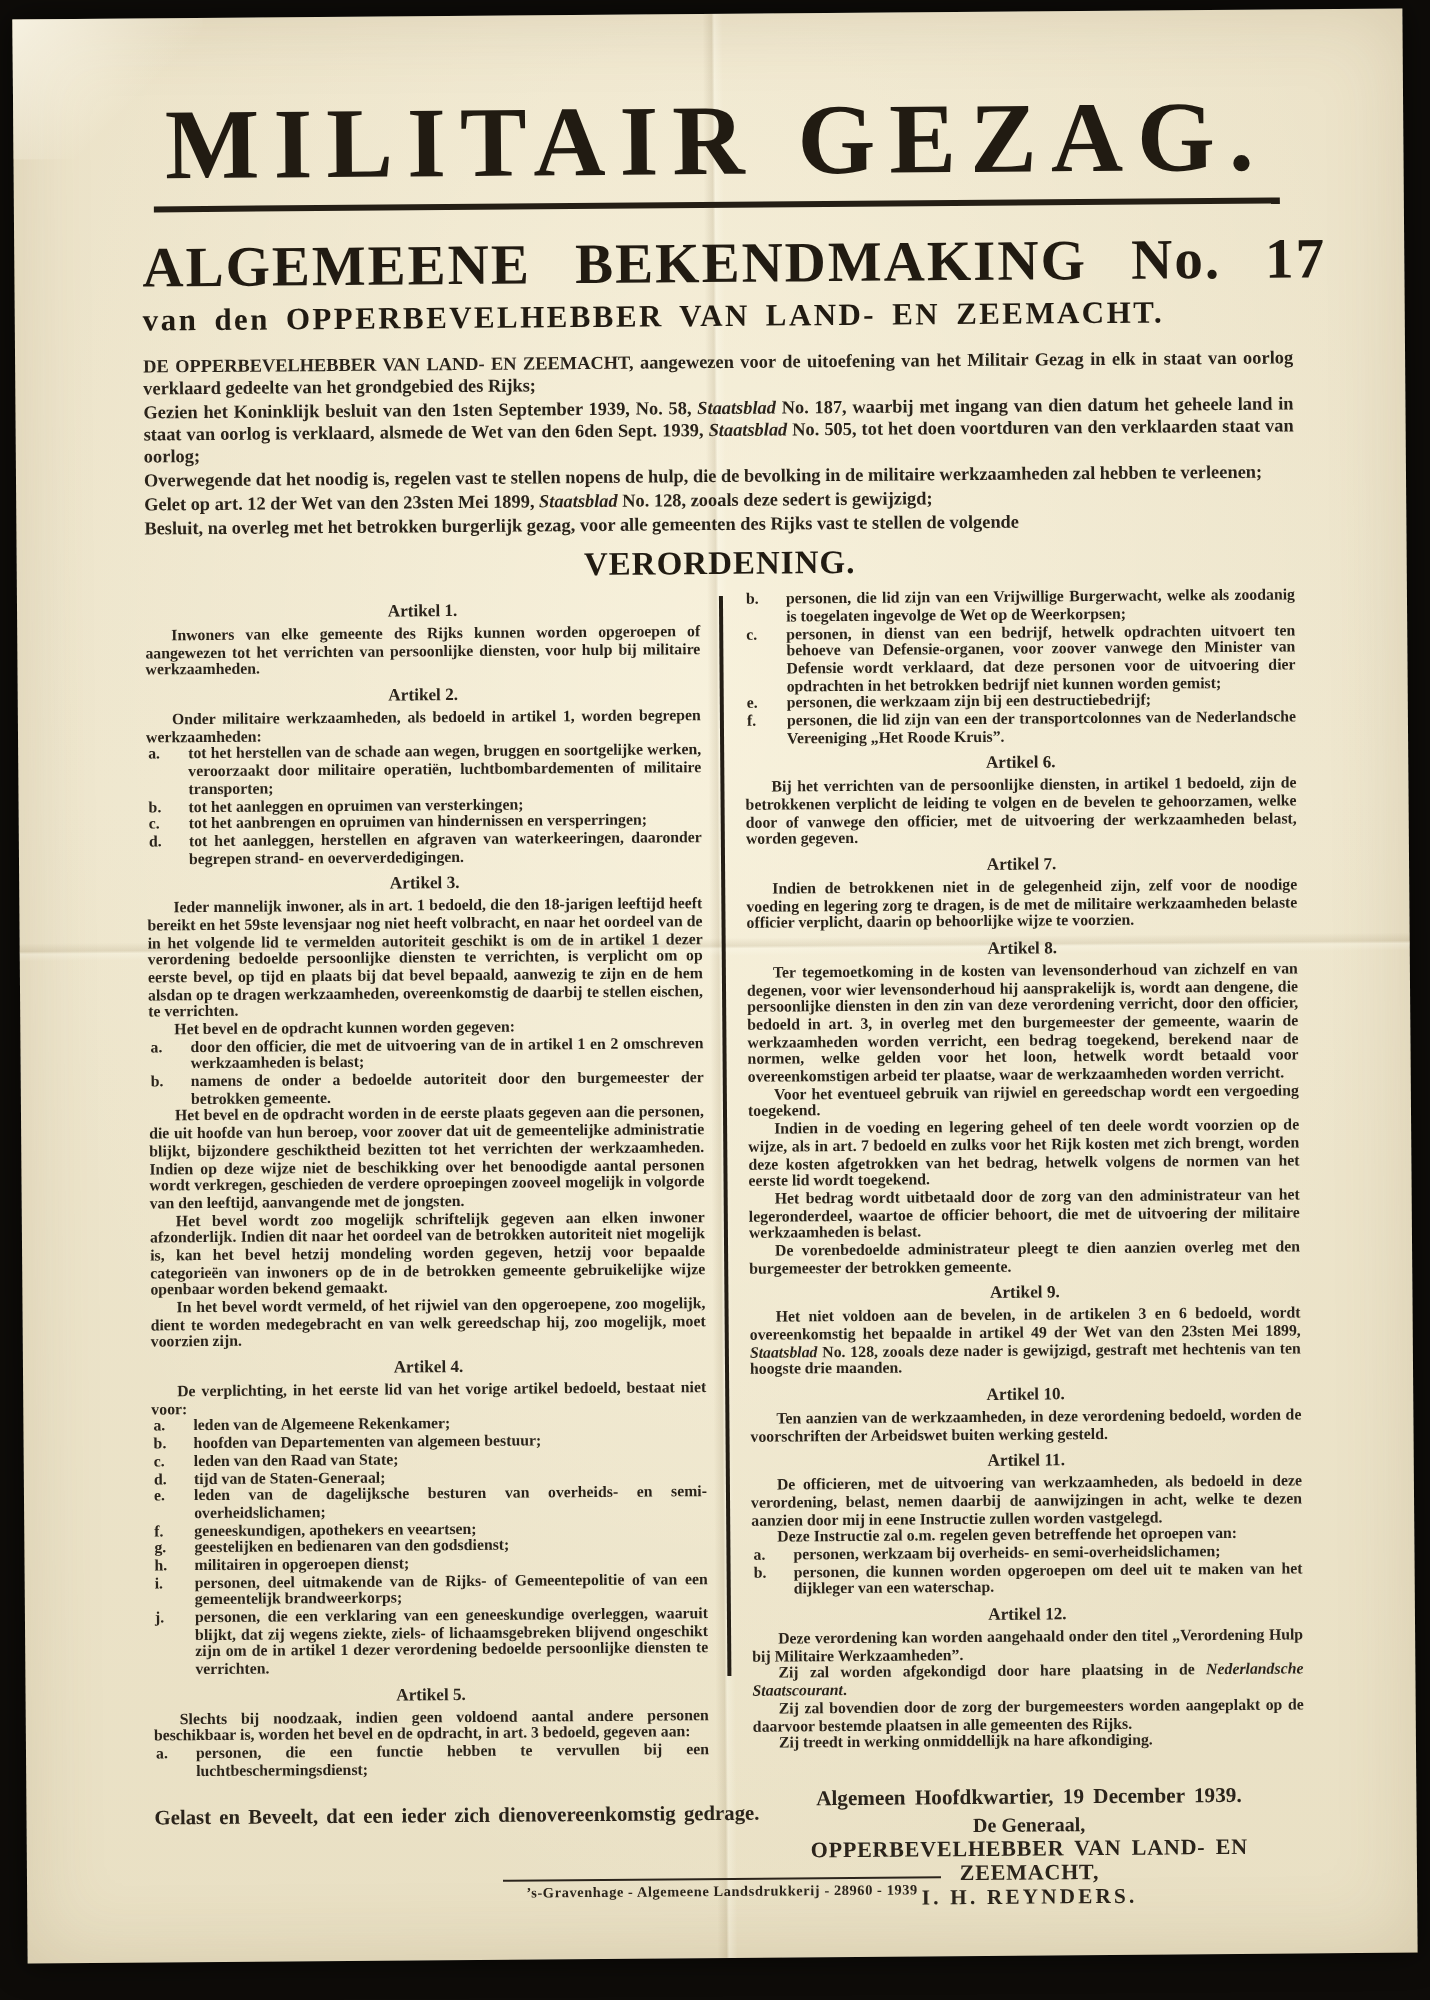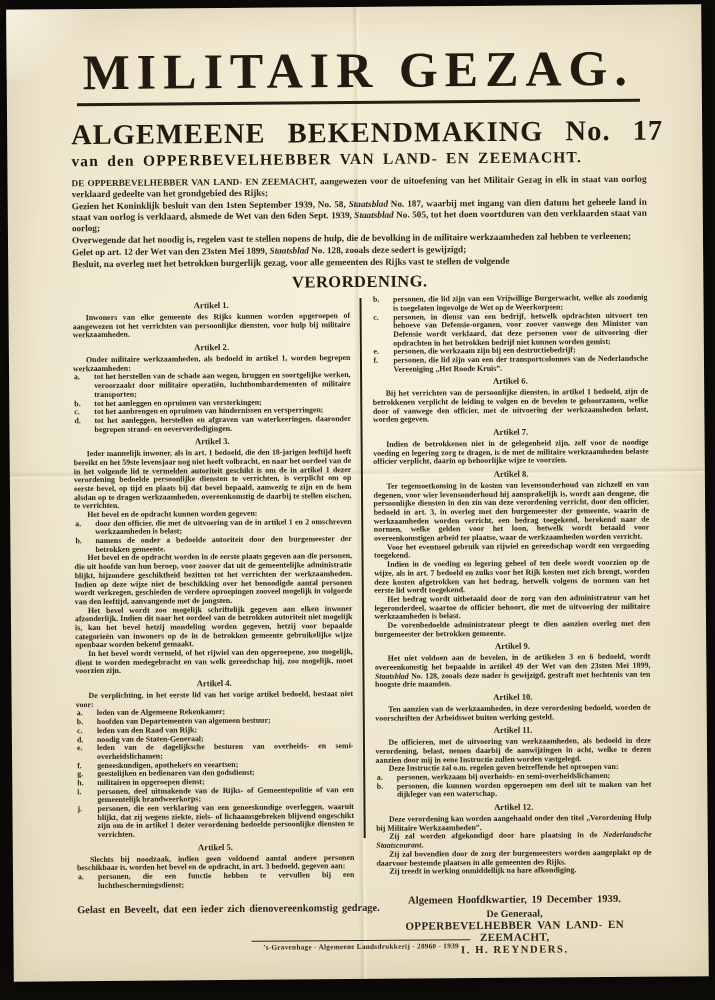--- a/index.html
+++ b/index.html
@@ -102,22 +102,22 @@
             <p class="para">Het bevel en de opdracht kunnen worden gegeven:</p>
             <div class="list-item"><span class="list-label">a.</span><span class="list-text">door den officier, die met de uitvoering van de in artikel 1 en 2 omschreven werkzaamheden is belast;</span></div>
             <div class="list-item"><span class="list-label">b.</span><span class="list-text">namens de onder a bedoelde autoriteit door den burgemeester der betrokken gemeente.</span></div>
             <p class="para">Het bevel en de opdracht worden in de eerste plaats gegeven aan die personen, die uit hoofde van hun beroep, voor zoover dat uit de gemeentelijke administratie blijkt, bijzondere geschiktheid bezitten tot het verrichten der werkzaamheden. Indien op deze wijze niet de beschikking over het benoodigde aantal personen wordt verkregen, geschieden de verdere oproepingen zooveel mogelijk in volgorde van den leeftijd, aanvangende met de jongsten.</p>
             <p class="para">Het bevel wordt zoo mogelijk schriftelijk gegeven aan elken inwoner afzonderlijk. Indien dit naar het oordeel van de betrokken autoriteit niet mogelijk is, kan het bevel hetzij mondeling worden gegeven, hetzij voor bepaalde categorieën van inwoners op de in de betrokken gemeente gebruikelijke wijze openbaar worden bekend gemaakt.</p>
             <p class="para">In het bevel wordt vermeld, of het rijwiel van den opgeroepene, zoo mogelijk, dient te worden medegebracht en van welk gereedschap hij, zoo mogelijk, moet voorzien zijn.</p>
             <div class="art-head">Artikel 4.</div>
             <p class="para">De verplichting, in het eerste lid van het vorige artikel bedoeld, bestaat niet voor:</p>
             <div class="list-item"><span class="list-label">a.</span><span class="list-text">leden van de Algemeene Rekenkamer;</span></div>
             <div class="list-item"><span class="list-label">b.</span><span class="list-text">hoofden van Departementen van algemeen bestuur;</span></div>
-            <div class="list-item"><span class="list-label">c.</span><span class="list-text">leden van den Raad van Rijk;</span></div>
-            <div class="list-item"><span class="list-label">d.</span><span class="list-text">noodig van de Staten-Generaal;</span></div>
+            <div class="list-item"><span class="list-label">c.</span><span class="list-text">leden van den Raad van State;</span></div>
+            <div class="list-item"><span class="list-label">d.</span><span class="list-text">tijd van de Staten-Generaal;</span></div>
             <div class="list-item"><span class="list-label">e.</span><span class="list-text">leden van de dagelijksche besturen van overheids- en semi-overheidslichamen;</span></div>
             <div class="list-item"><span class="list-label">f.</span><span class="list-text">geneeskundigen, apothekers en veeartsen;</span></div>
             <div class="list-item"><span class="list-label">g.</span><span class="list-text">geestelijken en bedienaren van den godsdienst;</span></div>
             <div class="list-item"><span class="list-label">h.</span><span class="list-text">militairen in opgeroepen dienst;</span></div>
             <div class="list-item"><span class="list-label">i.</span><span class="list-text">personen, deel uitmakende van de Rijks- of Gemeentepolitie of van een gemeentelijk brandweerkorps;</span></div>
             <div class="list-item"><span class="list-label">j.</span><span class="list-text">personen, die een verklaring van een geneeskundige overleggen, waaruit blijkt, dat zij wegens ziekte, ziels- of lichaamsgebreken blijvend ongeschikt zijn om de in artikel 1 dezer verordening bedoelde persoonlijke diensten te verrichten.</span></div>
             <div class="art-head">Artikel 5.</div>
             <p class="para">Slechts bij noodzaak, indien geen voldoend aantal andere personen beschikbaar is, worden het bevel en de opdracht, in art. 3 bedoeld, gegeven aan:</p>
             <div class="list-item"><span class="list-label">a.</span><span class="list-text">personen, die een functie hebben te vervullen bij een luchtbeschermingsdienst;</span></div>
           </div>

